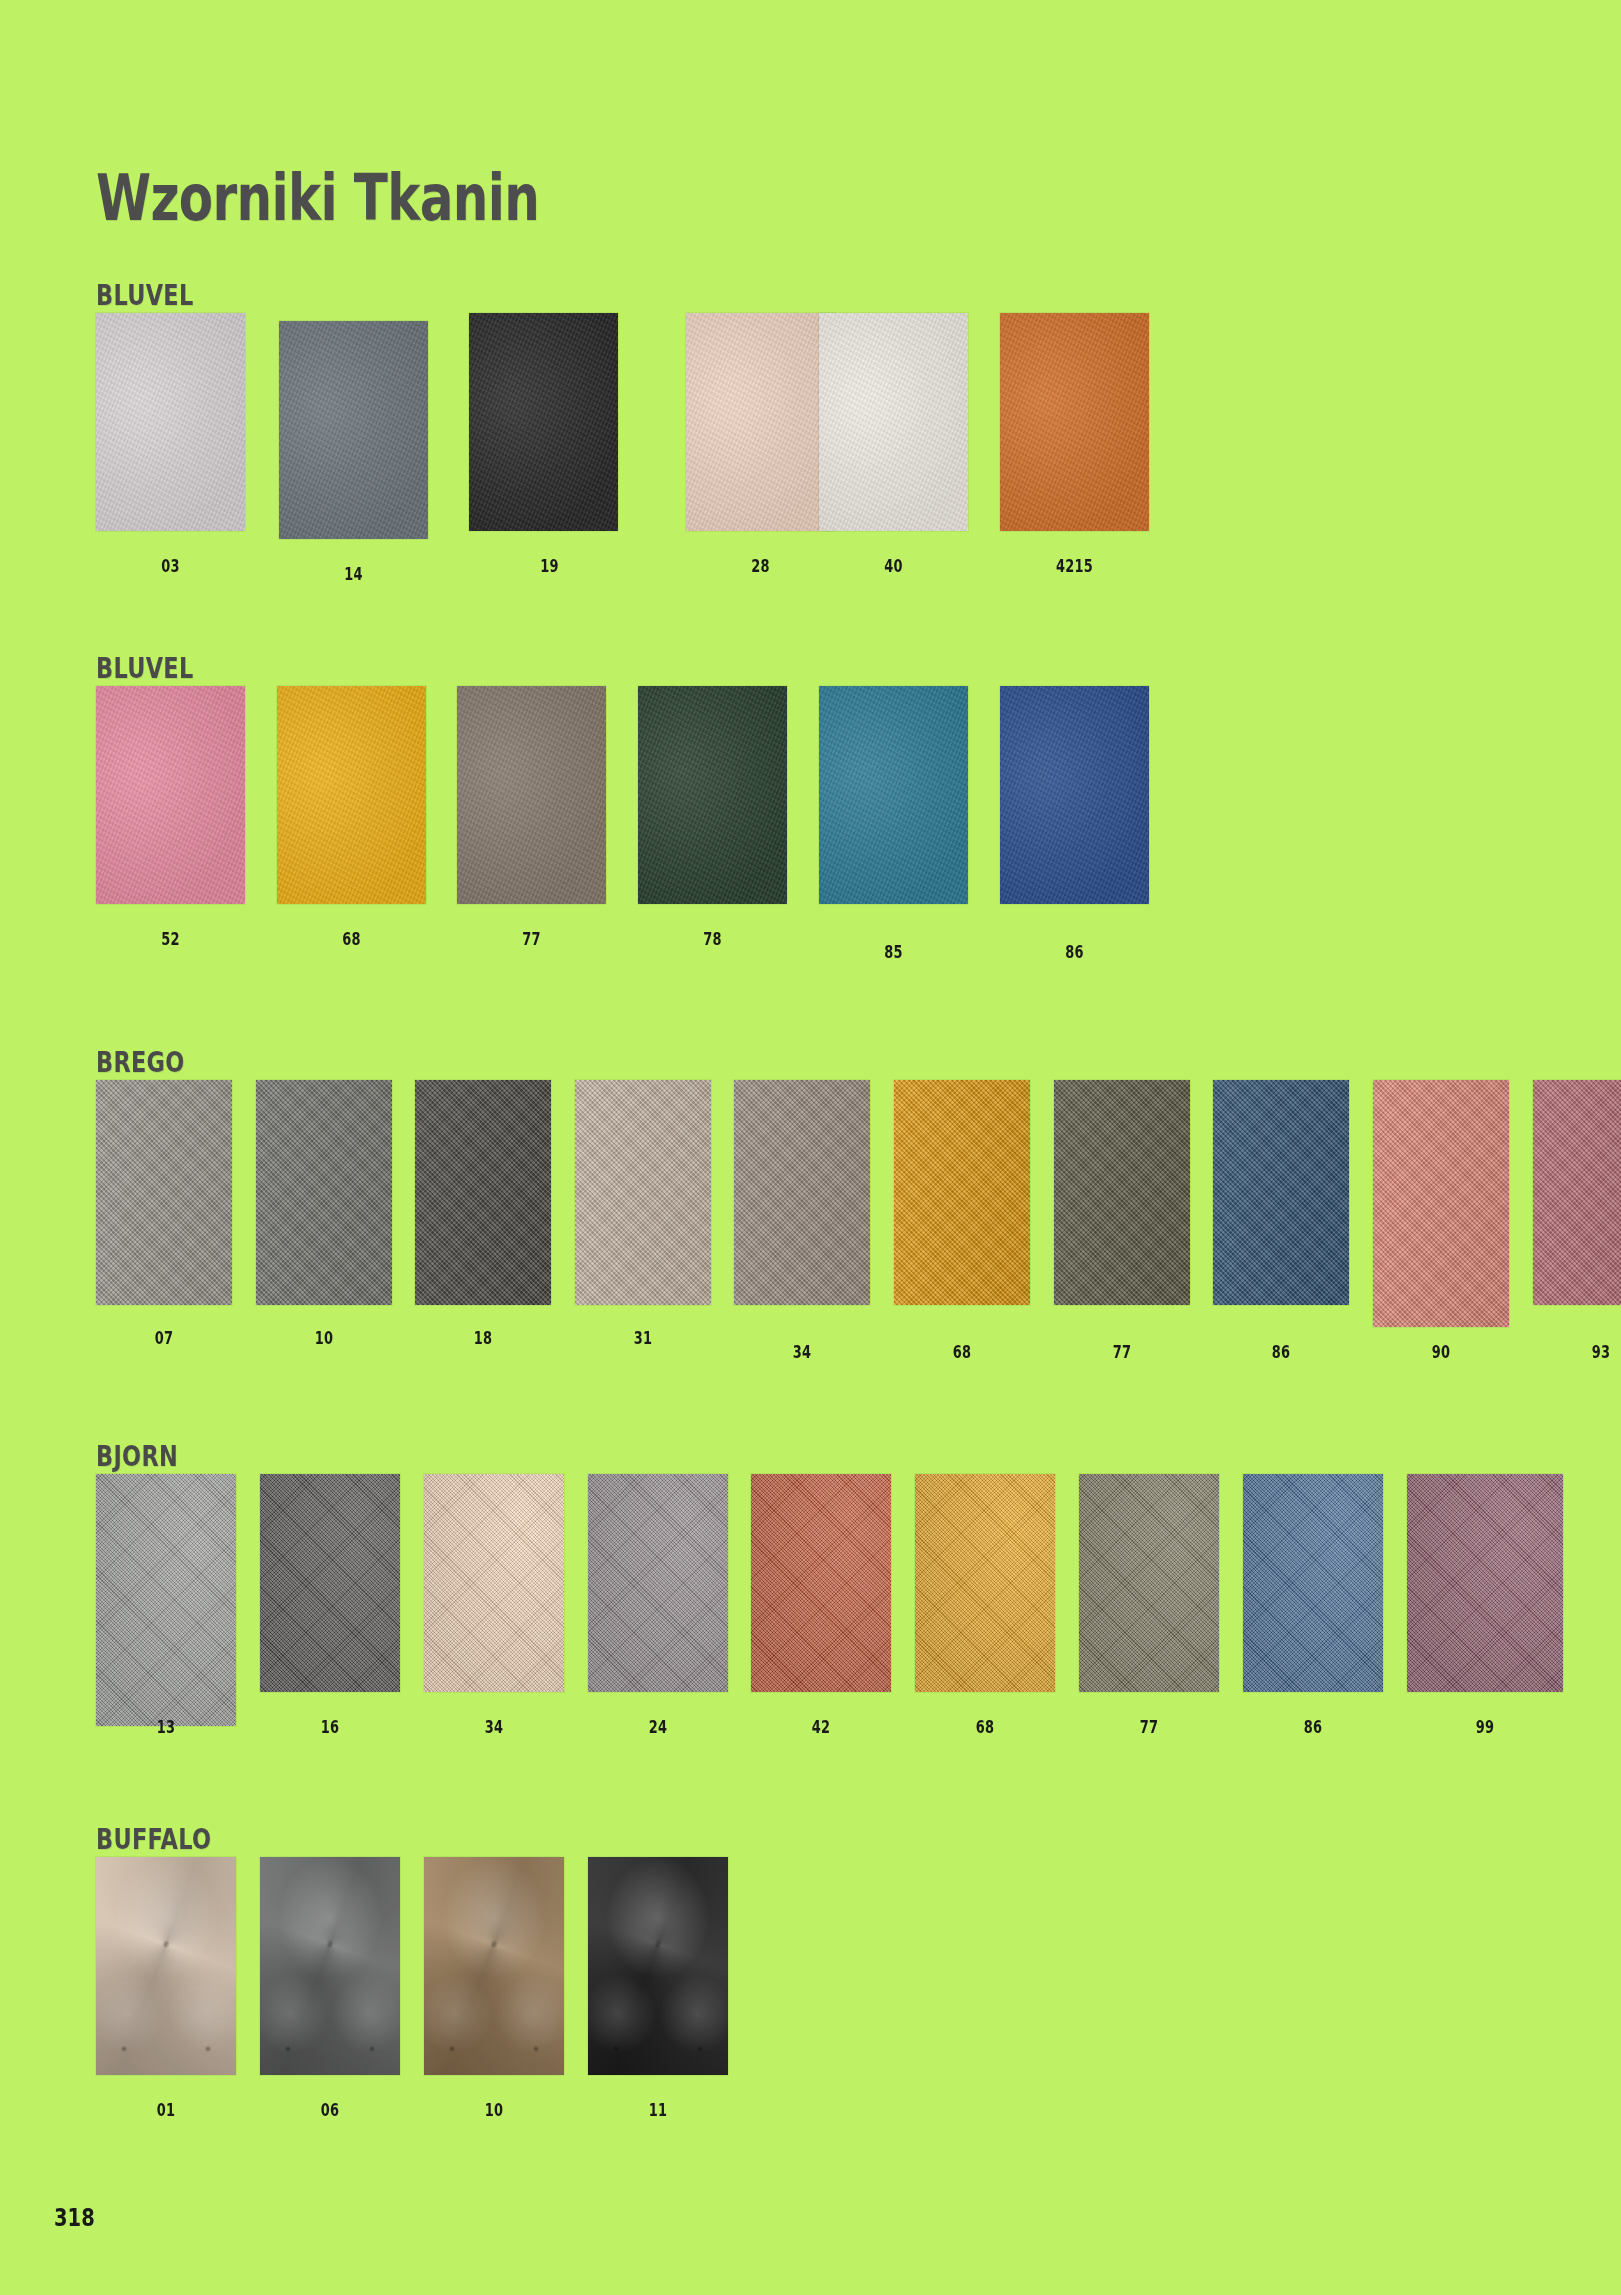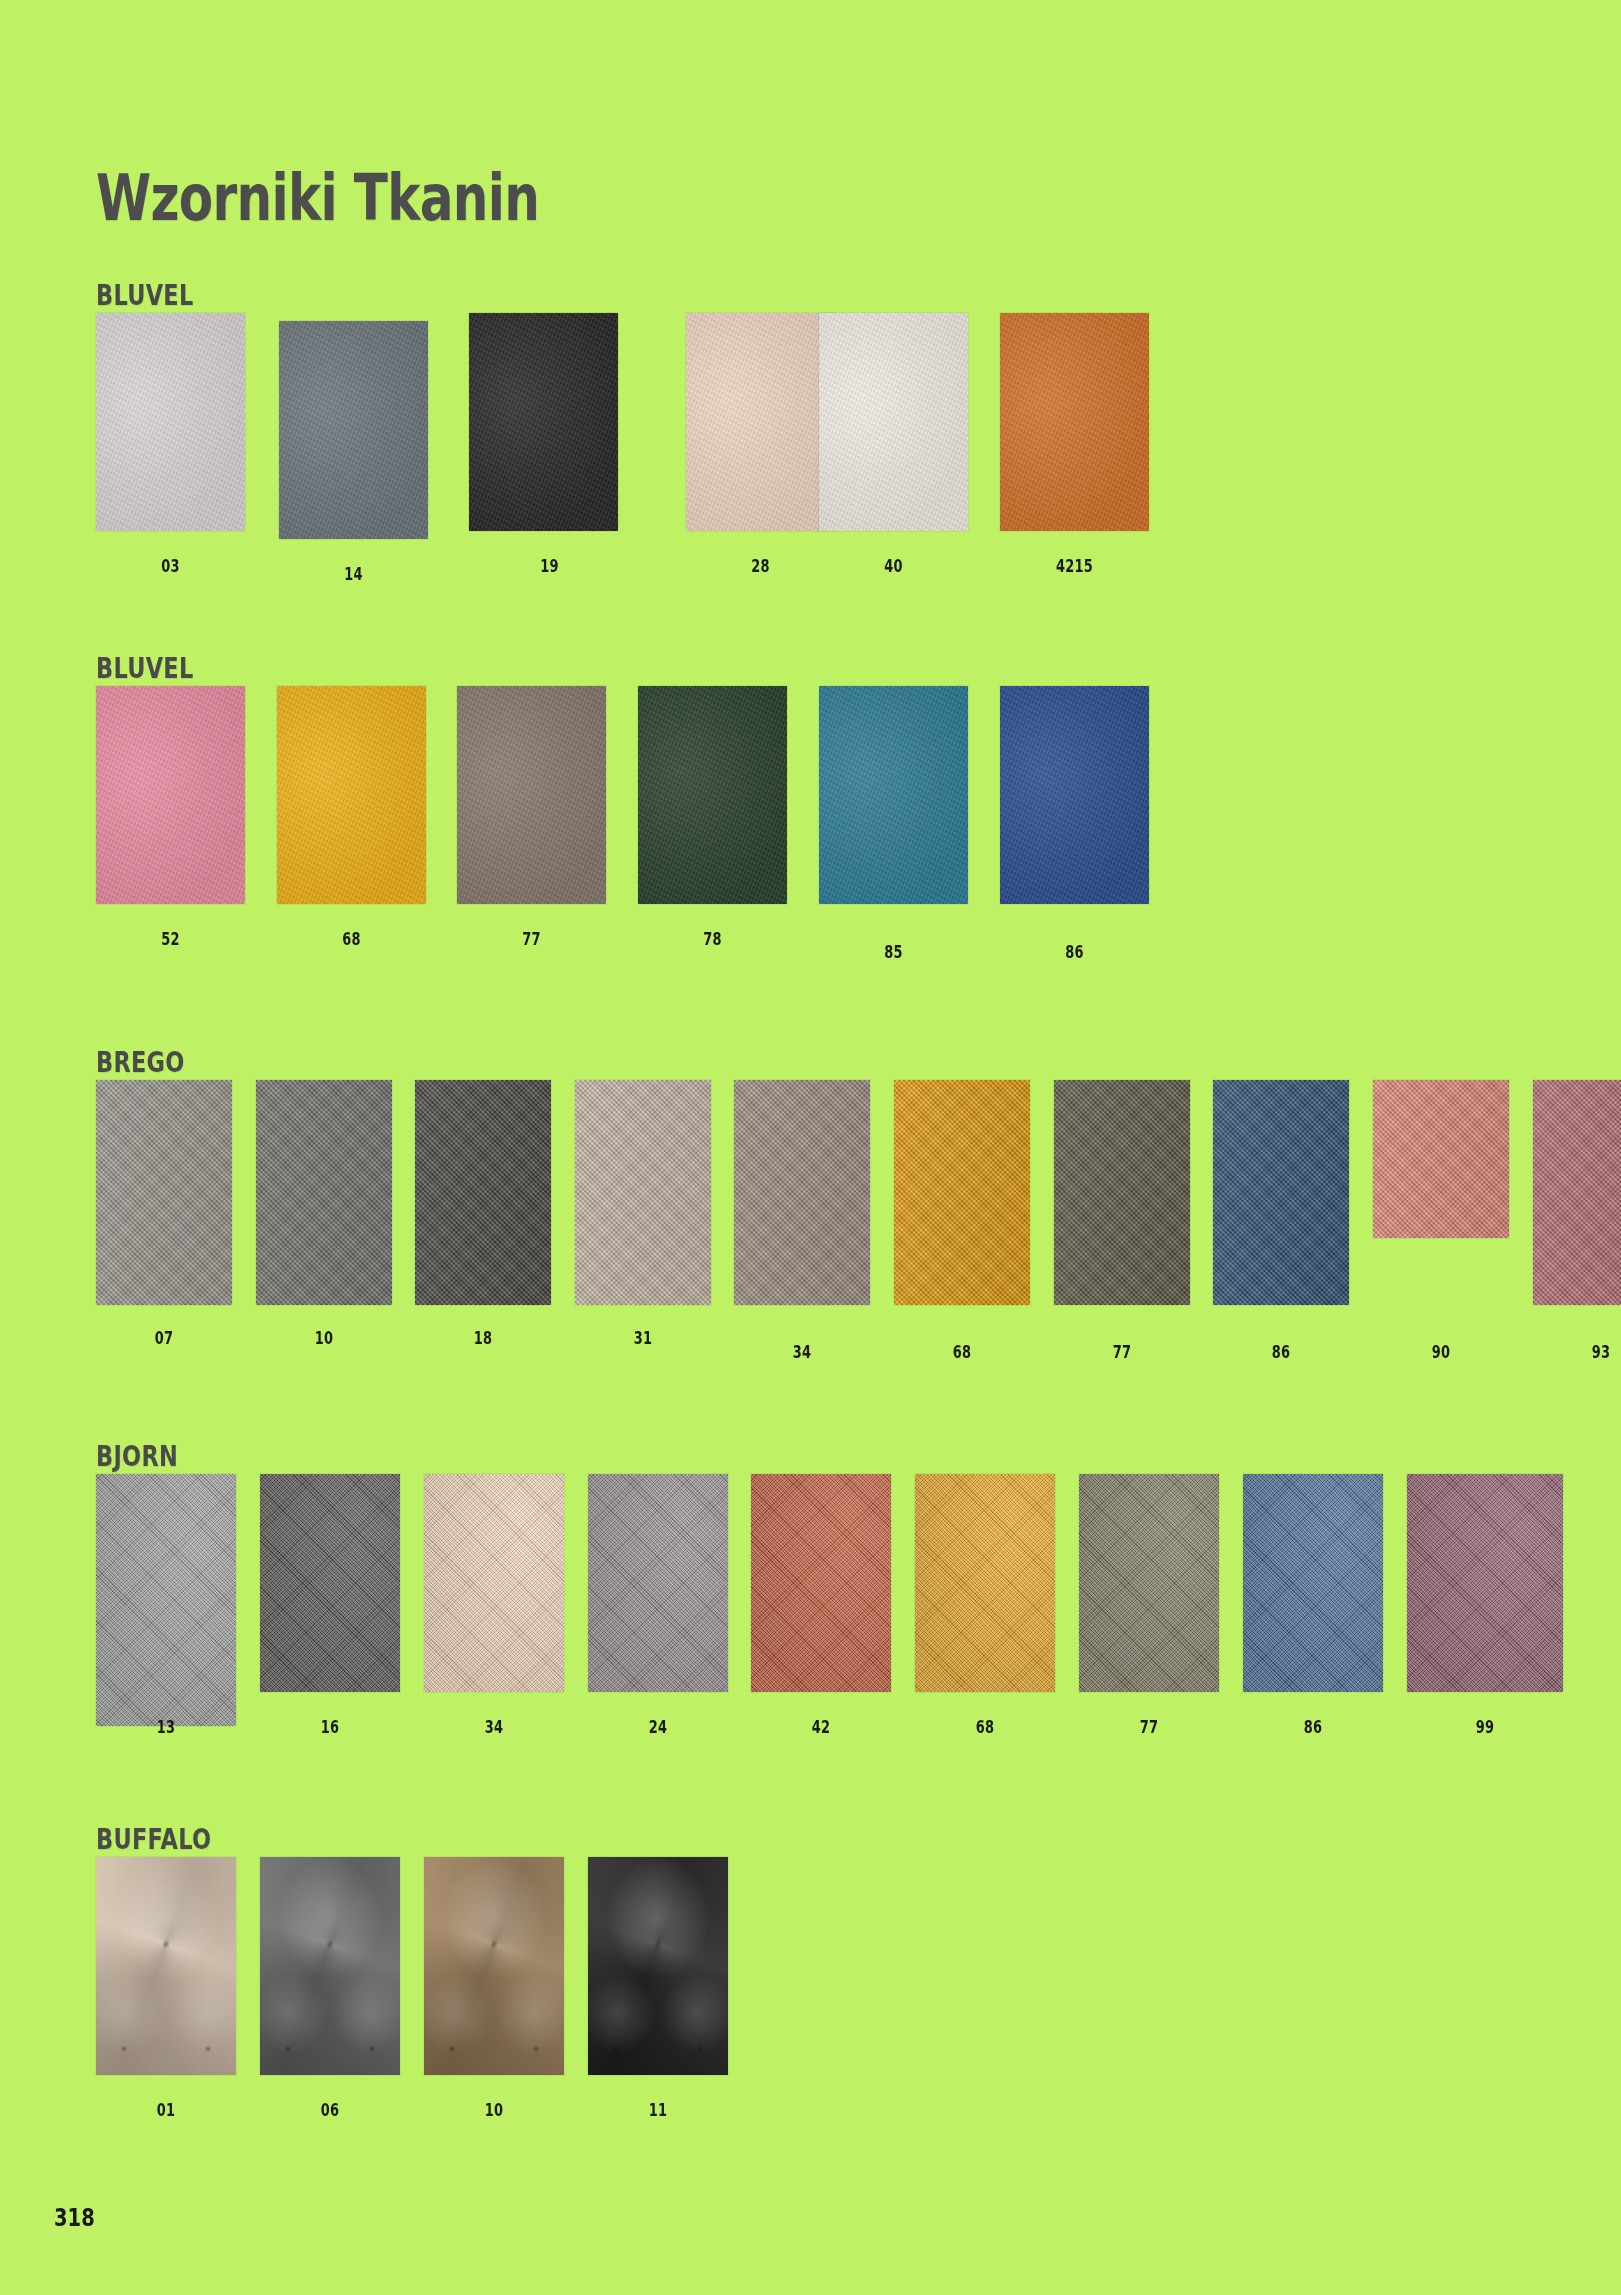--- a/index.html
+++ b/index.html
@@ -239,21 +239,21 @@
             <div class="swatch-label" style="top: 261px;">68</div>
           </div>
           <div class="swatch" style="left: 958px; width: 136px; height: 225px;">
             <div class="swatch-tile tex-woven" style="background: rgb(92, 90, 68);"></div>
             <div class="swatch-label" style="top: 261px;">77</div>
           </div>
           <div class="swatch" style="left: 1117px; width: 136px; height: 225px;">
             <div class="swatch-tile tex-woven" style="background: rgb(47, 82, 114);"></div>
             <div class="swatch-label" style="top: 261px;">86</div>
           </div>
-          <div class="swatch" style="left: 1277px; width: 136px; height: 158px;">
+          <div class="swatch" style="left: 1277px; width: 136px; height: 247px;">
             <div class="swatch-tile tex-woven" style="background: rgb(224, 136, 118);"></div>
             <div class="swatch-label" style="top: 261px;">90</div>
           </div>
           <div class="swatch" style="left: 1437px; width: 136px; height: 225px;">
             <div class="swatch-tile tex-woven" style="background: rgb(181, 107, 115);"></div>
             <div class="swatch-label" style="top: 261px;">93</div>
           </div>
         </div>
       </div>
       <div class="section" style="top: 1440px;">

